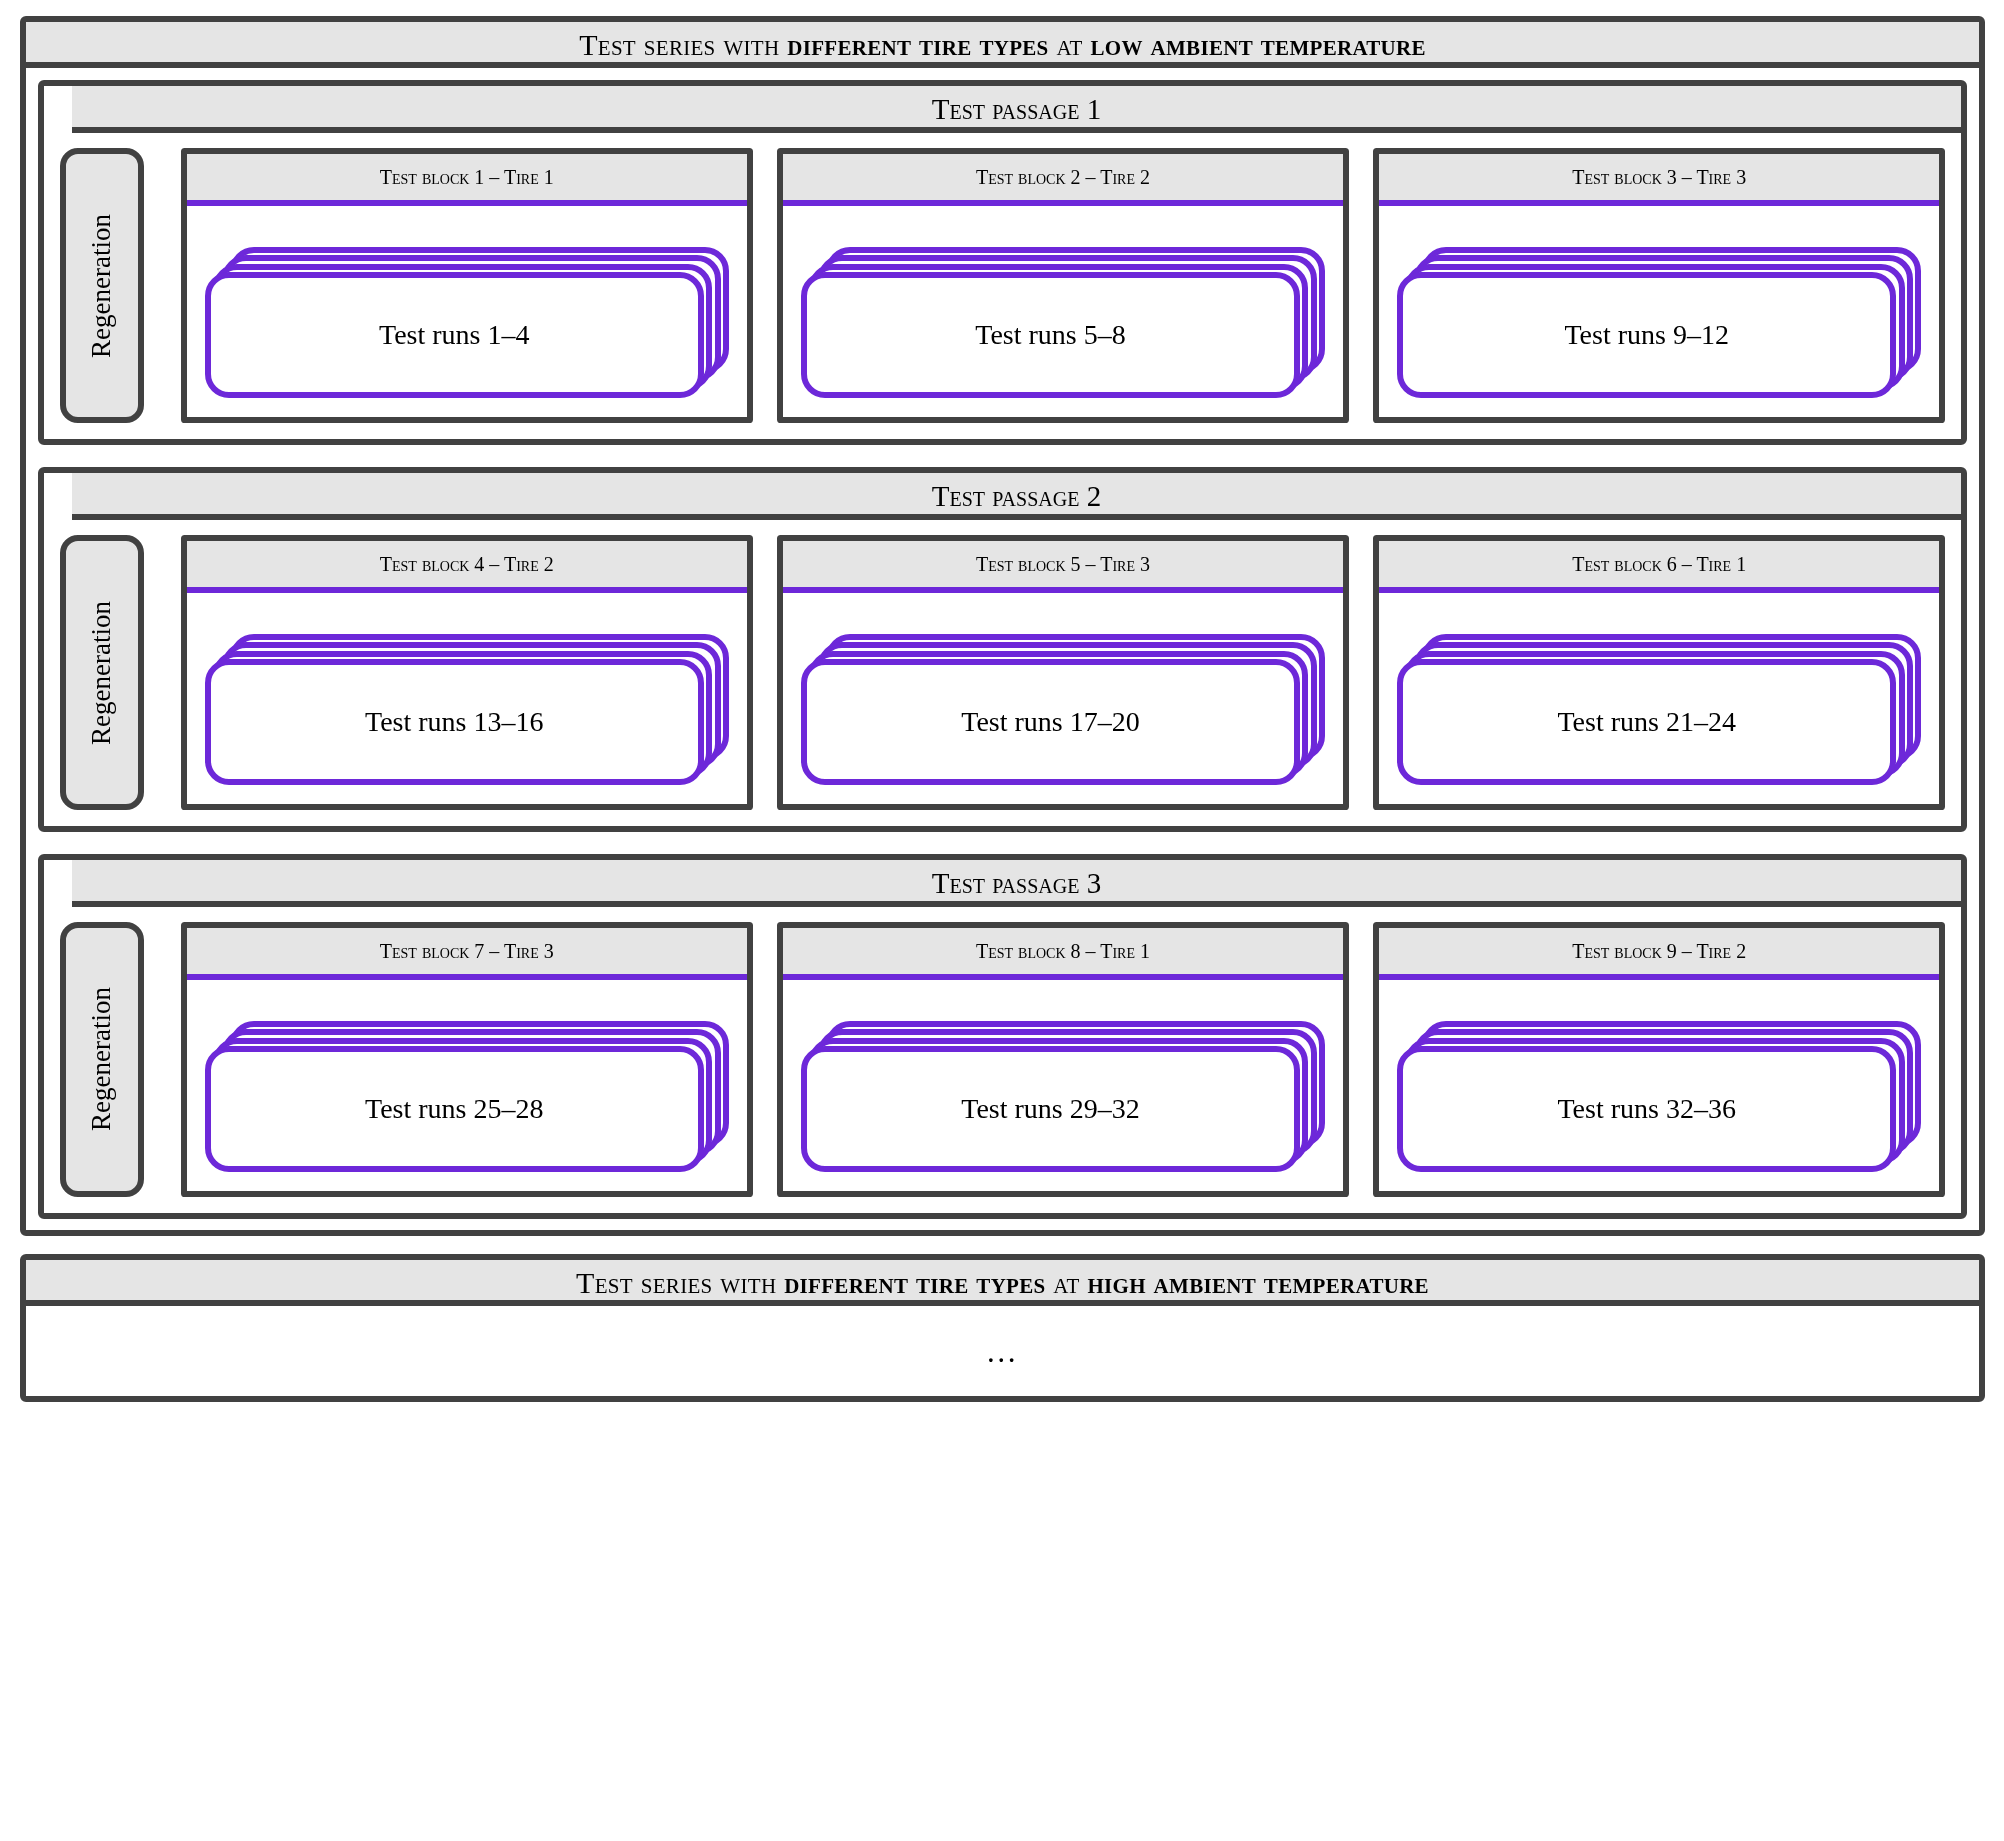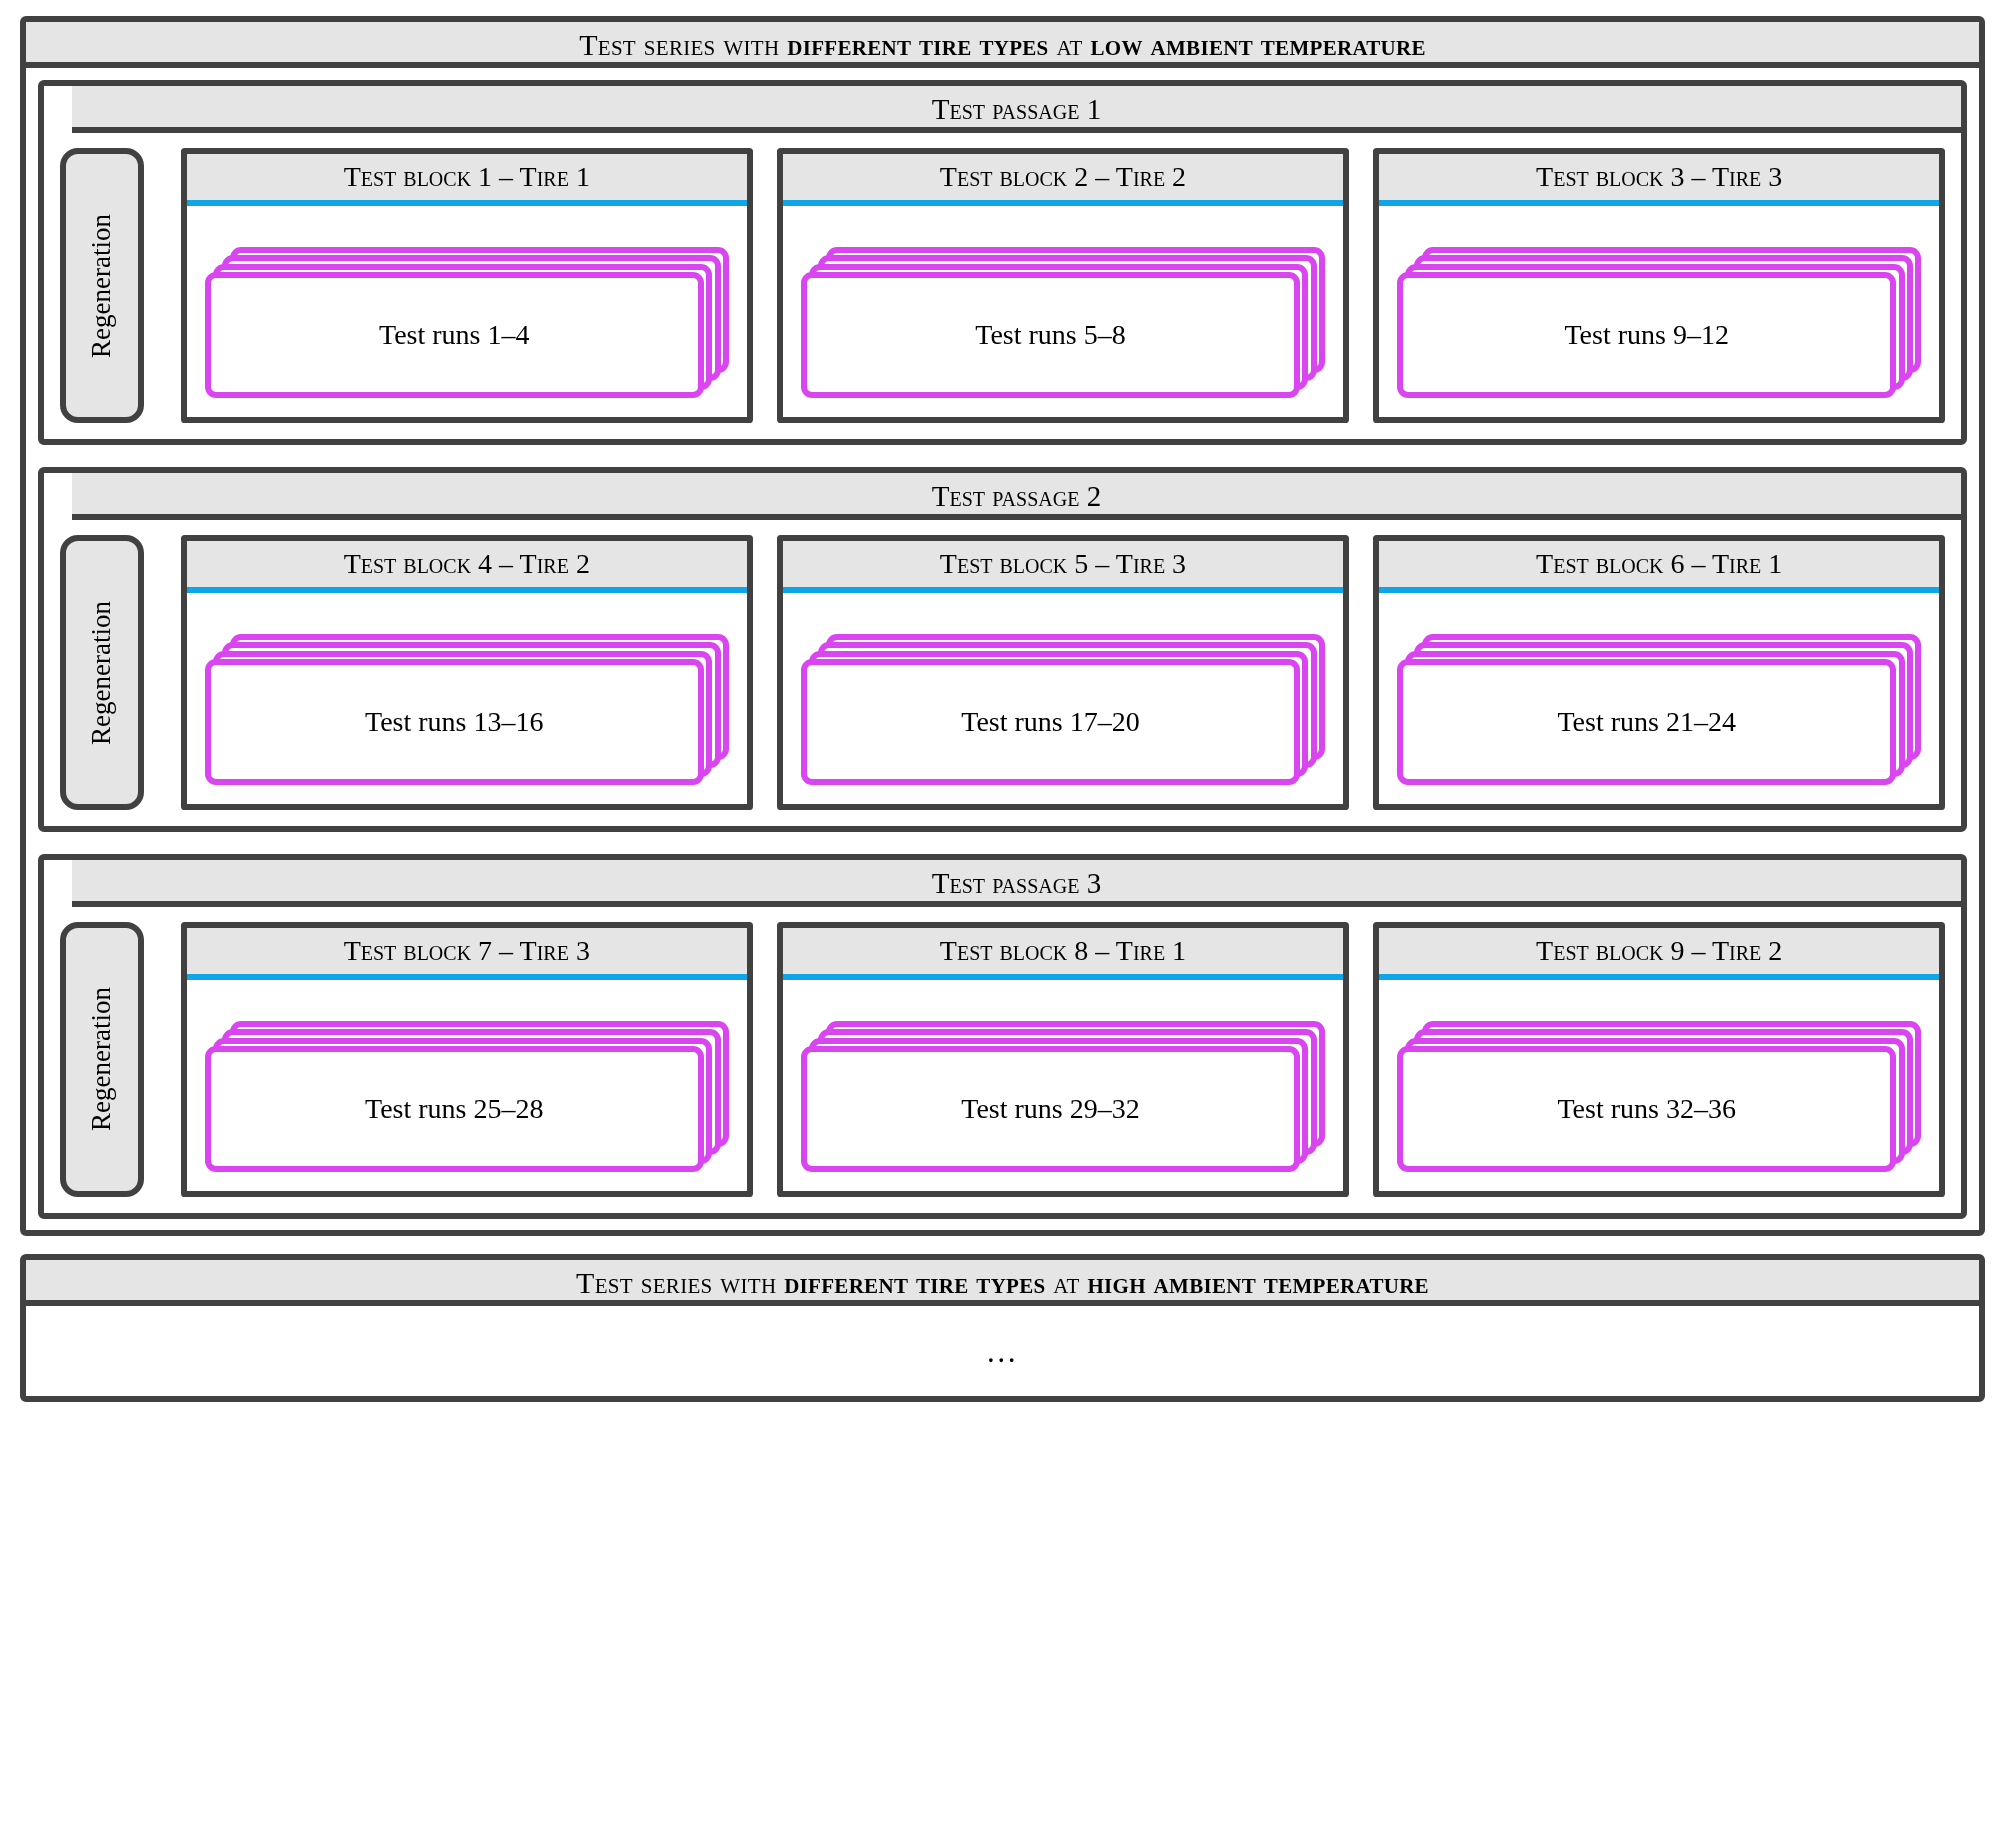--- a/index.html
+++ b/index.html
@@ -124,25 +124,25 @@
     border-radius: 3.6px;
     background: #ffffff;
     box-sizing: border-box;
     display: flex;
     flex-direction: column;
   }
 
   .block-header {
     height: 46px;
     line-height: 46px;
-    border-bottom: 6px solid #0ea5e9;
+    border-bottom: 6px solid #6d28d9;
     background: #e5e5e5;
     text-align: center;
     font-variant: small-caps;
-    font-size: 28px;
+    font-size: 20px;
     white-space: nowrap;
     overflow: hidden;
   }
 
   .block-body {
     flex: 1 1 auto;
     position: relative;
     padding: 15.7px 18px 19px 18px;
     box-sizing: border-box;
     display: flex;
@@ -151,22 +151,22 @@
 
   
   .stack {
     position: relative;
     width: 100%;
     height: 152px;
     margin-top: 25px;
   }
   .card {
     position: absolute;
-    border: 6px solid #d946ef;
-    border-radius: 11px;
+    border: 6px solid #6d28d9;
+    border-radius: 24px;
     background: #ffffff;
     box-sizing: border-box;
     width: calc(100% - 25px);
     height: 126px;
   }
   .card.c1 { left: 25px; bottom: 25px; }
   .card.c2 { left: 17px; bottom: 17px; }
   .card.c3 { left: 8.4px; bottom: 8.4px; }
   .card.c4 { left: 0;    bottom: 0;   }
 

